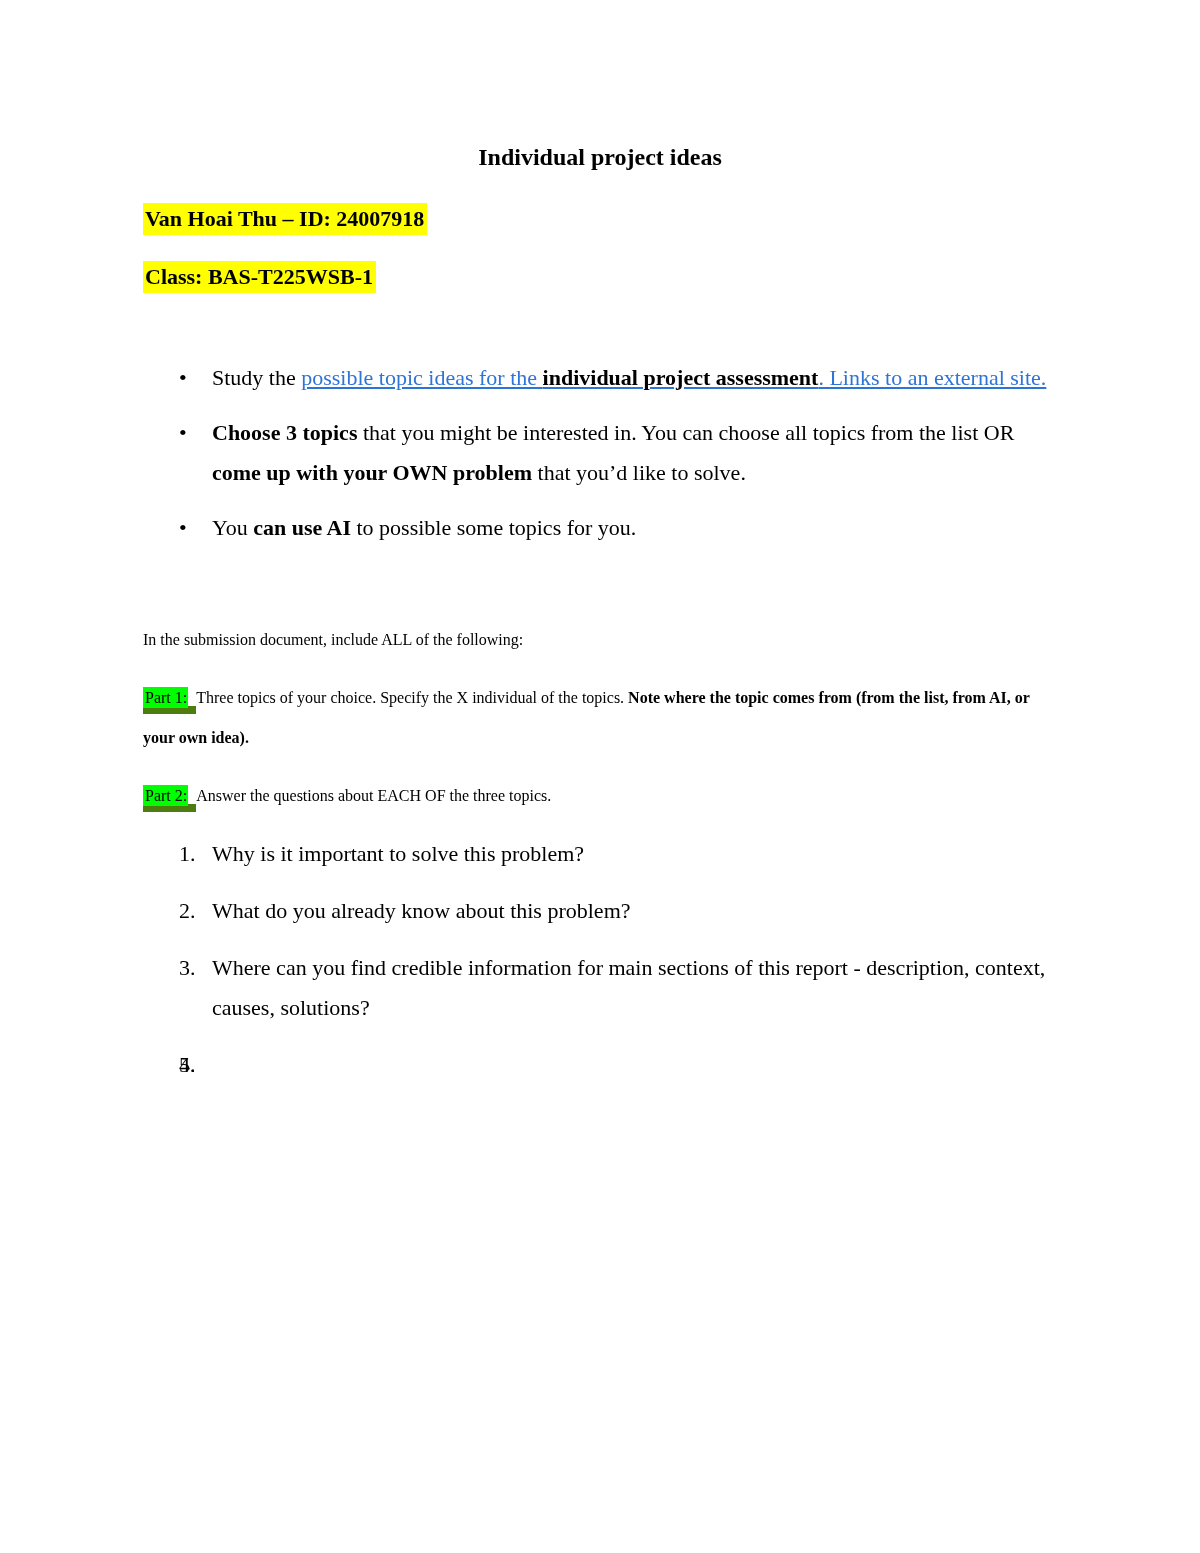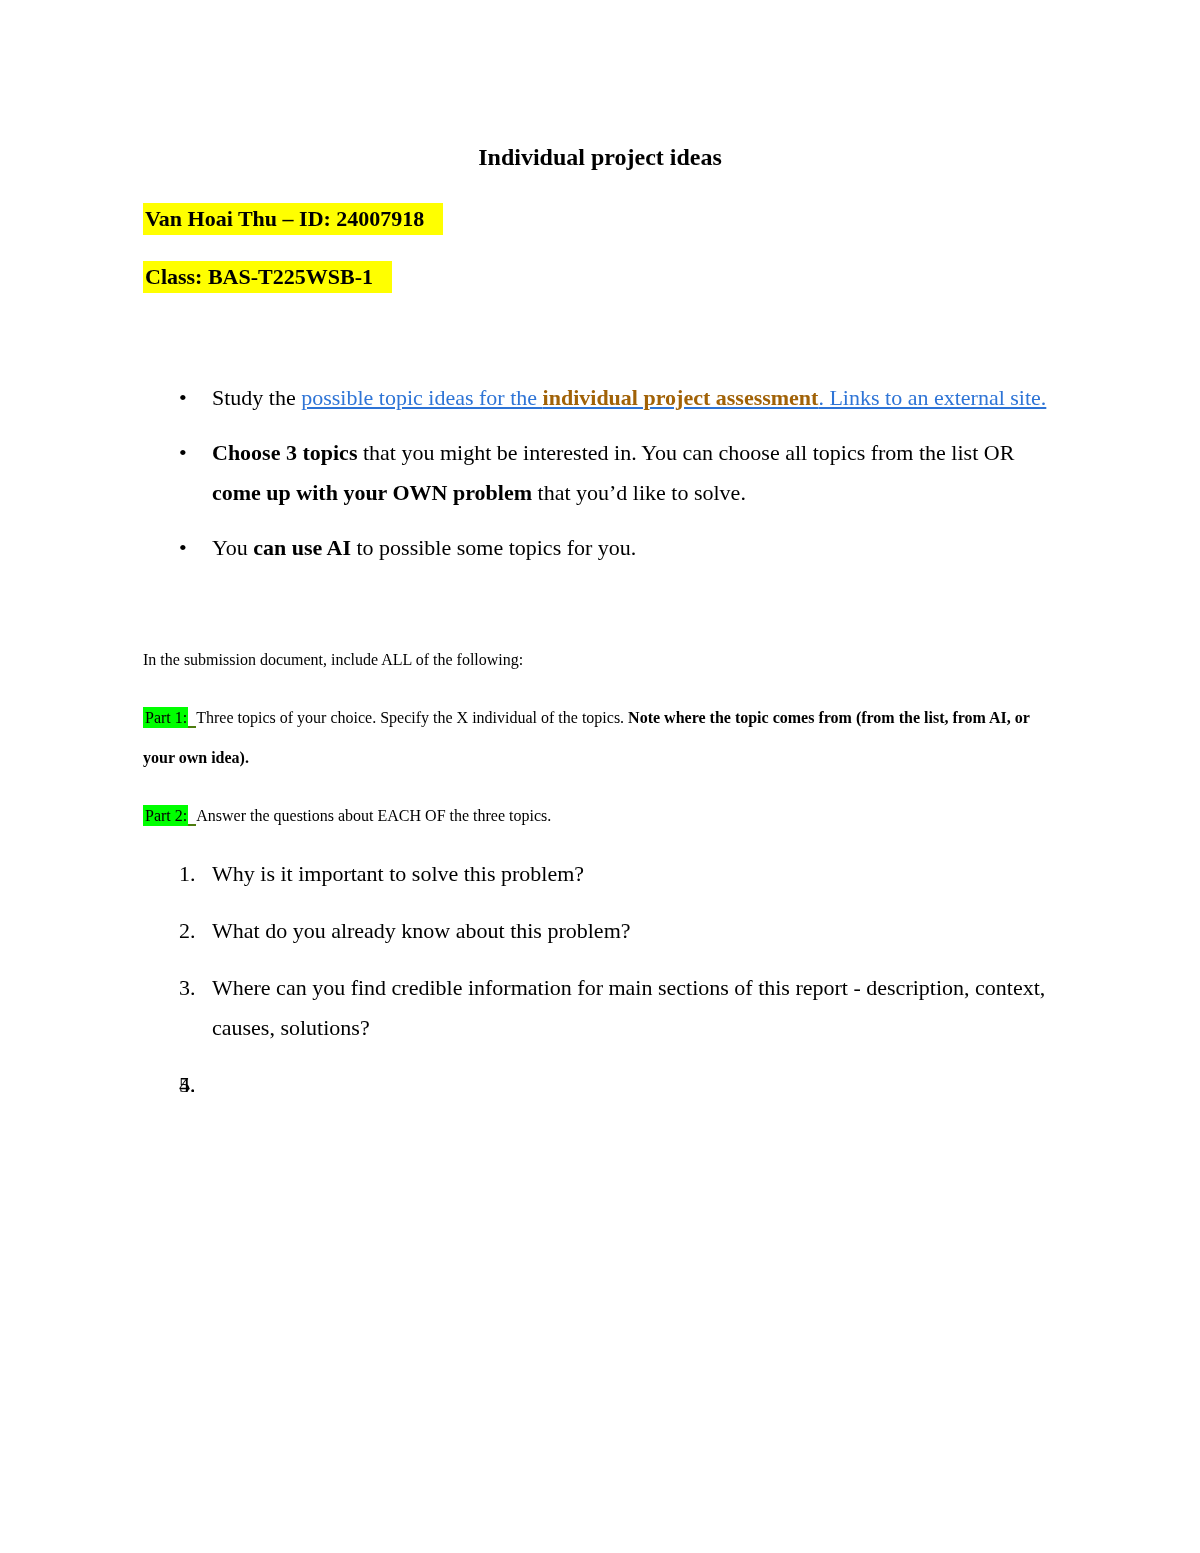--- a/index.html
+++ b/index.html
@@ -27,25 +27,25 @@
     line-height: 32px;
     margin: 0 0 30px 0;
   }
   .meta-line {
     font-size: 22px;
     font-weight: bold;
     line-height: 32px;
     margin: 0 0 26px 0;
   }
   .meta-line.last {
-    margin-bottom: 85px;
+    margin-bottom: 65px;
   }
   .hl-yellow {
     background: #FFFF00;
-    padding: 3px 19px 4px 2px;
+    padding: 3px 3px 4px 2px;
   }
   ul.bullets {
     list-style: none;
     margin: 0 0 72px 0;
     padding: 0;
   }
   .b-item {
     position: relative;
     padding-left: 69px;
     font-size: 22px;
@@ -73,34 +73,34 @@
     font-size: 22px;
     line-height: 40px;
     margin-bottom: 17px;
   }
   .q-num {
     position: absolute;
     left: 36px;
     top: 0;
   }
   .part-wrap {
-    border-bottom: 2px solid #4d7c0f;
+    border-bottom: 8px solid #4d7c0f;
     padding-right: 8px;
   }
   .hl-green {
     background: #00FF00;
     padding: 2px 1px 2px 2px;
   }
   .ext-link {
     color: #2E74D6;
     text-decoration: underline;
     cursor: pointer;
   }
   .ext-link b {
-    color: #a16207;
+    color: #000000;
   }
   b, .bold {
     font-weight: bold;
   }
 </style>
 </head>
 <body>
 
 <div class="page">
 

